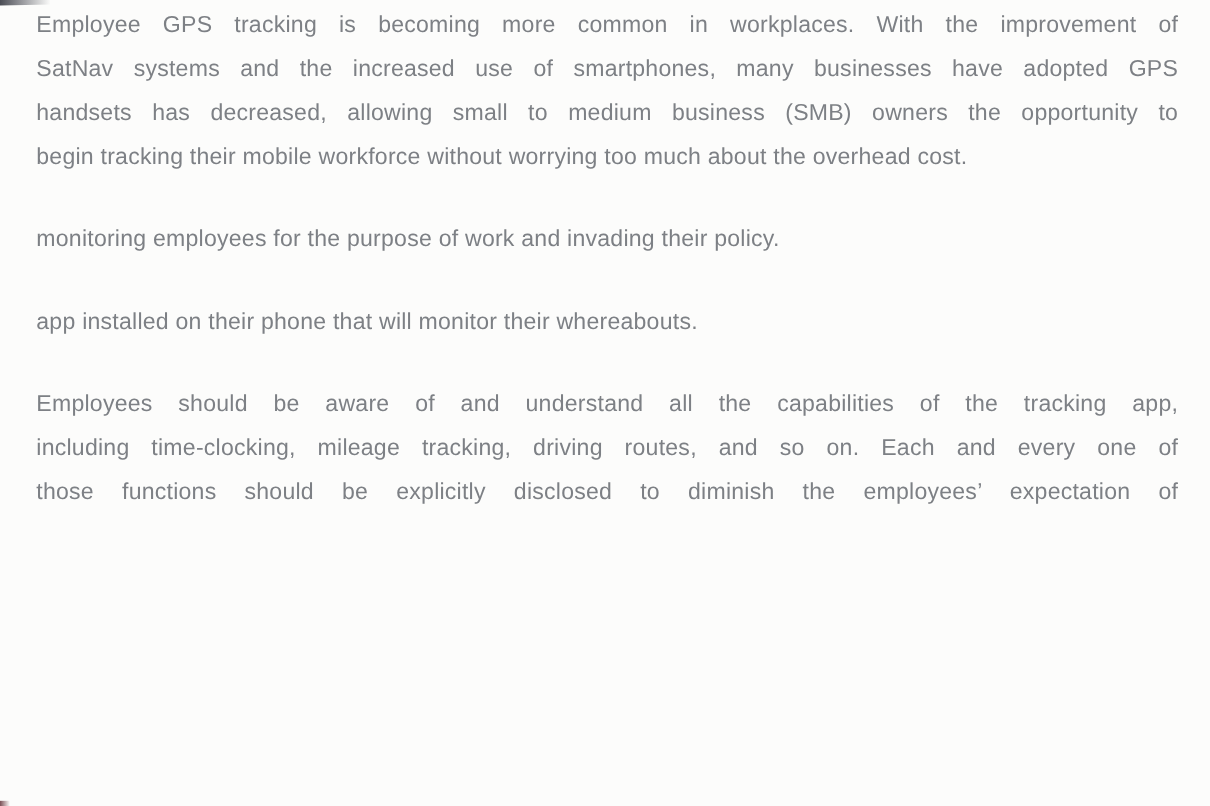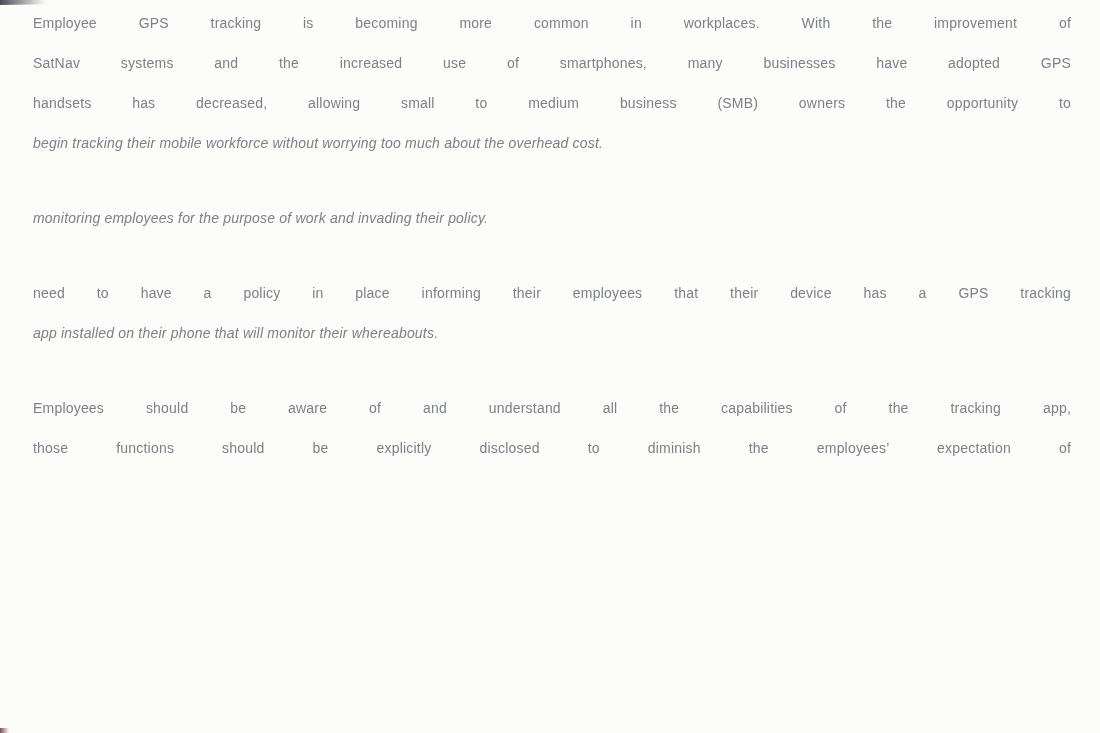--- a/index.html
+++ b/index.html
@@ -18,32 +18,31 @@
     position: relative;
     width: 1100px;
     height: 733px;
     padding: 3px 29px 0 33px;
   }
   .paragraph {
     margin-bottom: 35px;
   }
   .line {
     color: var(--text-color);
-    font-size: 14px;
+    font-size: 21px;
     line-height: 40px;
     height: 40px;
     letter-spacing: 0.2px;
     text-align: justify;
     text-align-last: justify;
     white-space: nowrap;
     overflow: visible;
   }
   .line.para-end {
     text-align-last: left;
-    font-style: italic;
   }
   
   .artifact-top-left {
     position: absolute;
     top: 0; left: 0;
     width: 46px; height: 5px;
     background: linear-gradient(to right, rgba(44,46,56,0.85), rgba(44,46,56,0));
     transform: skewY(-1deg);
     transform-origin: left top;
     pointer-events: none;
@@ -68,24 +67,24 @@
     <div class="line">SatNav systems and the increased use of smartphones, many businesses have adopted GPS</div>
     <div class="line">handsets has decreased, allowing small to medium business (SMB) owners the opportunity to</div>
     <div class="line para-end">begin tracking their mobile workforce without worrying too much about the overhead cost.</div>
   </div>
 
   <div class="paragraph">
     <div class="line para-end">monitoring employees for the purpose of work and invading their policy.</div>
   </div>
 
   <div class="paragraph">
-    <div class="line">need to have a policy in place informing their employees that their device has a GPS tracking</div>
     <div class="line para-end">app installed on their phone that will monitor their whereabouts.</div>
   </div>
 
   <div class="paragraph">
     <div class="line">Employees should be aware of and understand all the capabilities of the tracking app,</div>
+    <div class="line">including time-clocking, mileage tracking, driving routes, and so on. Each and every one of</div>
     <div class="line">those functions should be explicitly disclosed to diminish the employees’ expectation of</div>
   </div>
 
   <div class="artifact-bottom-left"></div>
 
 </div>
 
 </body></html>

